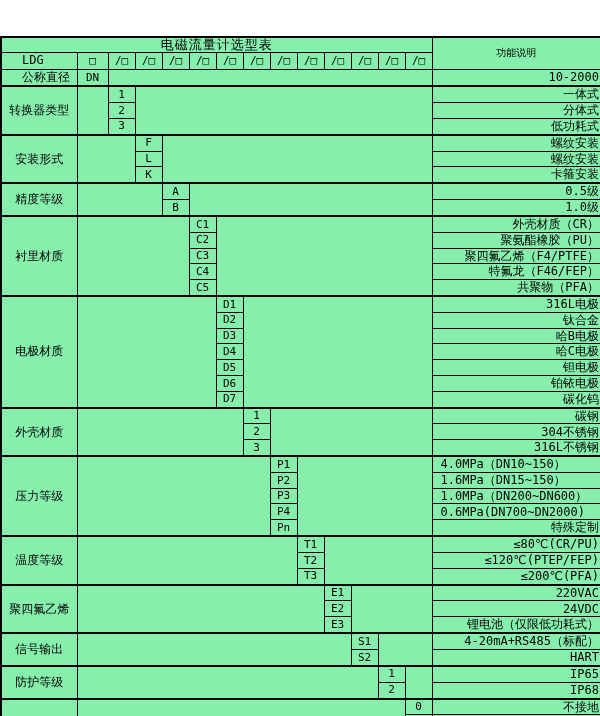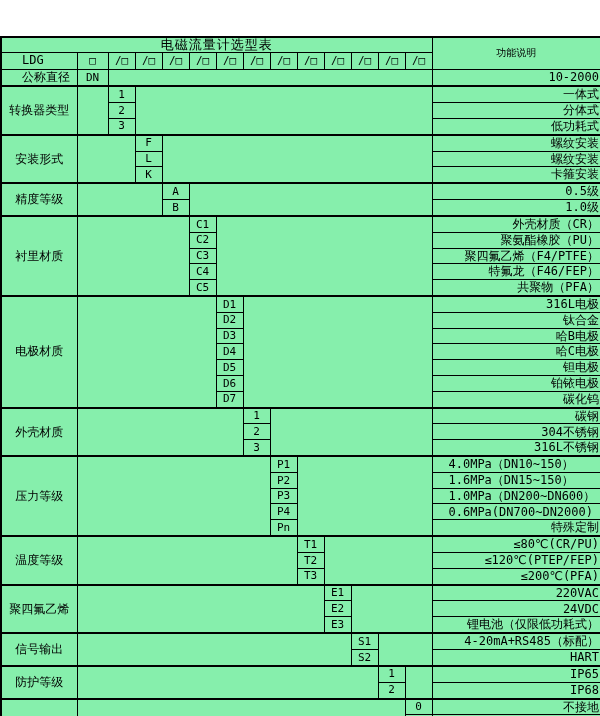--- a/index.html
+++ b/index.html
@@ -28,21 +28,21 @@
   tr.r-title{height:15px}
   tr.r-model{height:17px}
   tr.r-dn{height:17px}
   tr.r-sliver{height:4px}
   td.title{font-size:13px;letter-spacing:1px;}
   td.deschead{font-size:10px;}
   td.lbl{font-size:12px;}
   td.left{text-align:left;padding-left:20px;}
   td.code{font-size:11px;font-family:"DejaVu Sans Mono","Liberation Mono",monospace;}
   td.desc{font-size:12px;text-align:right;}
-  td.left-desc{text-align:left;padding-left:16px;}
+  td.left-desc{text-align:left;padding-left:8px;}
   td.gsep{border-top:2px solid #000;}
   td.sliv{border:1px solid #666;border-bottom:none;font-size:0;line-height:0;padding:0;}
   table{border:2px solid #000;}
 </style>
 </head>
 <body>
 
 <div class="page">
   <table>
     <colgroup>

